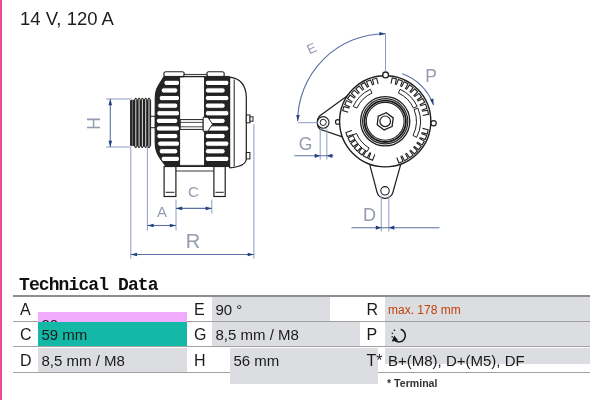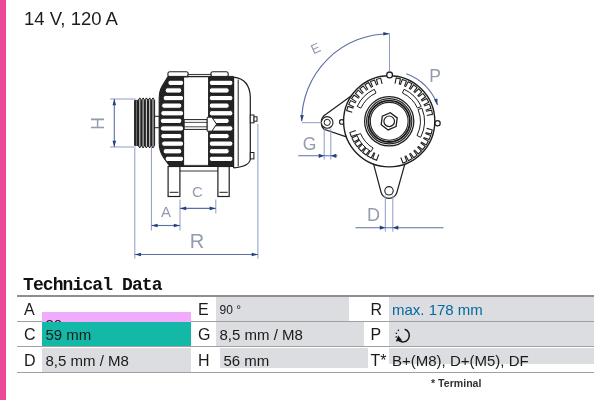--- a/index.html
+++ b/index.html
@@ -1,14 +1,14 @@
 <!DOCTYPE html>
 <html><head><meta charset="utf-8"><style>
 html,body{margin:0;padding:0;width:600px;height:400px;background:#fff;font-family:"Liberation Sans",sans-serif;}
-#page{position:relative;width:600px;height:400px;overflow:hidden;border-left:6px solid #ec4899;box-sizing:border-box;}
+#page{position:relative;width:600px;height:400px;overflow:hidden;border-left:2px solid #ec4899;box-sizing:border-box;}
 .t{position:absolute;white-space:pre;}
 </style></head>
 <body>
 <div id="page">
 <div class="t" style="left:18px;top:7.5px;font-size:18.5px;color:#1d1d1d;">14 V, 120 A</div>
 <svg width="600" height="270" viewBox="0 0 600 270" style="position:absolute;left:0;top:0">
 <g font-family="Liberation Sans, sans-serif">
 <polygon points="128.6,100.4 128.6,100.4 132.1,100.4 133.8,97.9 135.4,100.4 137.1,97.9 138.7,100.4 140.4,97.9 142.0,100.4 143.7,97.9 145.3,100.4 147.0,97.9 148.6,100.4 148.6,100.4 148.6,145.4 146.9,147.9 145.3,145.4 143.6,147.9 142.0,145.4 140.3,147.9 138.7,145.4 137.0,147.9 135.4,145.4 133.7,147.9 132.1,145.4 128.6,145.4" fill="#222" stroke="#1f1f1f" stroke-width="1"></polygon>
 <line x1="133.8" y1="99.10000000000001" x2="133.8" y2="146.70000000000002" stroke="#dedede" stroke-width="1.0"></line>
 <line x1="137.1" y1="99.10000000000001" x2="137.1" y2="146.70000000000002" stroke="#dedede" stroke-width="1.0"></line>
@@ -163,34 +163,34 @@
 </g>
 </svg>
 <div class="t" style="left:17px;top:275.3px;font-size:18px;letter-spacing:-0.9px;font-weight:bold;color:#111;font-family:Liberation Mono, monospace;">Technical Data</div>
 <div style="position:absolute;left:11px;top:295.2px;width:577px;height:1.5px;background:#8e8e8e"></div>
 <div style="position:absolute;left:11px;top:321.3px;width:577px;height:1.1px;background:#a0a0a0"></div>
 <div style="position:absolute;left:11px;top:346.3px;width:577px;height:1.1px;background:#a0a0a0"></div>
 <div style="position:absolute;left:11px;top:372.3px;width:577px;height:1.1px;background:#a0a0a0"></div>
 <div style="position:absolute;left:11px;top:296.8px;width:25px;height:24px;line-height:25px;padding-left:7px;box-sizing:border-box;font-size:16px;color:#1a1a1a">A</div>
 <div style="position:absolute;left:36px;top:312px;width:149px;height:24px;line-height:26.6px;padding-left:3.5px;box-sizing:border-box;font-size:15px;color:#1a1a1a;background:#f0abfc">30 mm</div>
 <div style="position:absolute;left:185px;top:296.8px;width:25px;height:24px;line-height:25px;padding-left:7px;box-sizing:border-box;font-size:16px;color:#1a1a1a">E</div>
-<div style="position:absolute;left:210px;top:296.8px;width:133px;height:24px;line-height:26.6px;padding-left:3.5px;box-sizing:border-box;font-size:12px;color:#1a1a1a;background:#dcdde0">90 °</div>
+<div style="position:absolute;left:210px;top:296.8px;width:118px;height:24px;line-height:26.6px;padding-left:3.5px;box-sizing:border-box;font-size:15px;color:#1a1a1a;background:#dcdde0">90 °</div>
 <div style="position:absolute;left:357.5px;top:296.8px;width:25.0px;height:24px;line-height:25px;padding-left:7px;box-sizing:border-box;font-size:16px;color:#1a1a1a">R</div>
-<div style="position:absolute;left:382.5px;top:296.8px;width:205.5px;height:24px;line-height:26.6px;padding-left:3.5px;box-sizing:border-box;font-size:15px;color:#0369a1;background:#dcdde0">max. 178 mm</div>
+<div style="position:absolute;left:382.5px;top:296.8px;width:205.5px;height:24px;line-height:26.6px;padding-left:3.5px;box-sizing:border-box;font-size:12px;color:#c2410c;background:#dcdde0">max. 178 mm</div>
 <div style="position:absolute;left:11px;top:322.3px;width:25px;height:24px;line-height:25px;padding-left:7px;box-sizing:border-box;font-size:16px;color:#1a1a1a">C</div>
 <div style="position:absolute;left:36px;top:322.3px;width:149px;height:24px;line-height:26.6px;padding-left:3.5px;box-sizing:border-box;font-size:15px;color:#1a1a1a;background:#14b8a6">59 mm</div>
 <div style="position:absolute;left:185px;top:322.3px;width:25px;height:24px;line-height:25px;padding-left:7px;box-sizing:border-box;font-size:16px;color:#1a1a1a">G</div>
 <div style="position:absolute;left:210px;top:322.3px;width:147.5px;height:24px;line-height:26.6px;padding-left:3.5px;box-sizing:border-box;font-size:15px;color:#1a1a1a;background:#dcdde0">8,5 mm / M8</div>
 <div style="position:absolute;left:357.5px;top:322.3px;width:25.0px;height:24px;line-height:25px;padding-left:7px;box-sizing:border-box;font-size:16px;color:#1a1a1a">P</div>
 <div style="position:absolute;left:382.5px;top:322.3px;width:205.5px;height:24px;line-height:26.6px;padding-left:3.5px;box-sizing:border-box;font-size:15px;color:#1a1a1a;background:#dcdde0">
       <svg width="16" height="16" viewBox="0 0 16 16" style="position:absolute;left:6px;top:6px">
         <path d="M9.7,1.2 A6.5,6.5 0 1 1 3.2,12.0" fill="none" stroke="#141414" stroke-width="1.5"></path>
         <path d="M1.4,9.4 A6.5,6.5 0 0 1 6.0,1.0" fill="none" stroke="#141414" stroke-width="1.5" stroke-dasharray="1.2,2.4"></path>
         <polygon points="0.8,13.4 7.2,12.5 3.2,7.6" fill="#141414"></polygon>
       </svg>
     </div>
 <div style="position:absolute;left:11px;top:347.6px;width:25px;height:24px;line-height:25px;padding-left:7px;box-sizing:border-box;font-size:16px;color:#1a1a1a">D</div>
 <div style="position:absolute;left:36px;top:347.6px;width:149px;height:24px;line-height:26.6px;padding-left:3.5px;box-sizing:border-box;font-size:15px;color:#1a1a1a;background:#dcdde0">8,5 mm / M8</div>
 <div style="position:absolute;left:185px;top:347.6px;width:25px;height:24px;line-height:25px;padding-left:7px;box-sizing:border-box;font-size:16px;color:#1a1a1a">H</div>
-<div style="position:absolute;left:214px;top:347.6px;width:147.5px;height:20px;line-height:26.6px;padding-left:3.5px;box-sizing:border-box;font-size:15px;color:#1a1a1a;background:#dcdde0">56 mm</div>
+<div style="position:absolute;left:228px;top:347.6px;width:147.5px;height:36px;line-height:26.6px;padding-left:3.5px;box-sizing:border-box;font-size:15px;color:#1a1a1a;background:#dcdde0">56 mm</div>
 <div style="position:absolute;left:357.5px;top:347.6px;width:25.0px;height:24px;line-height:25px;padding-left:7px;box-sizing:border-box;font-size:16px;color:#1a1a1a">T*</div>
 <div style="position:absolute;left:382.5px;top:347.6px;width:205.5px;height:16px;line-height:26.6px;padding-left:3.5px;box-sizing:border-box;font-size:15px;color:#1a1a1a;background:#dcdde0">B+(M8), D+(M5), DF</div>
-<div class="t" style="left:385px;top:377px;font-size:10.6px;font-weight:bold;color:#333;margin-left:40px;">* Terminal</div>
+<div class="t" style="left:385px;top:377px;font-size:10.6px;font-weight:bold;color:#333;">* Terminal</div>
 </div>
 </body></html>

